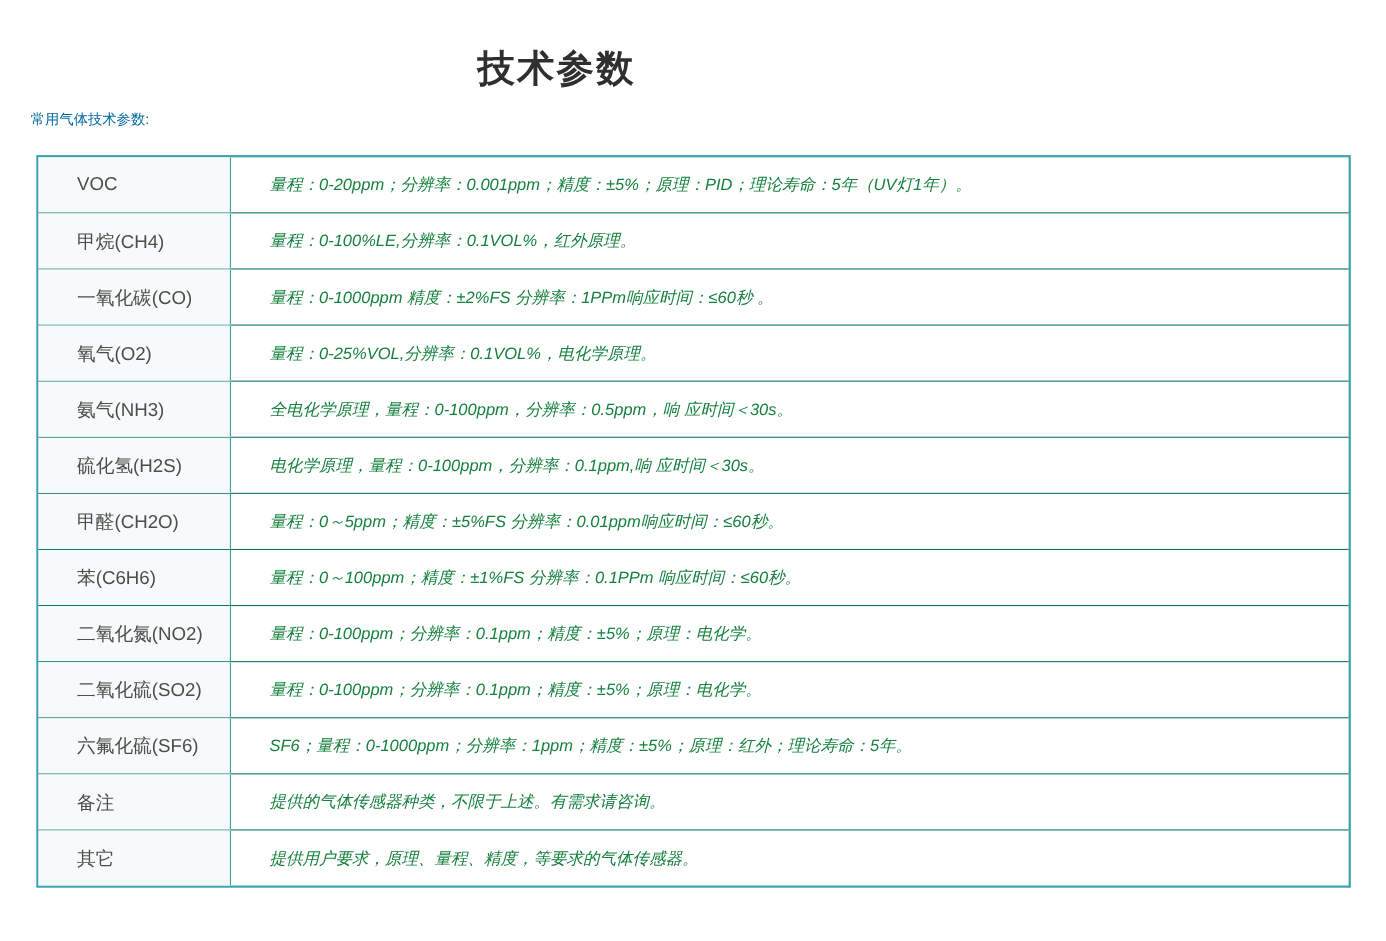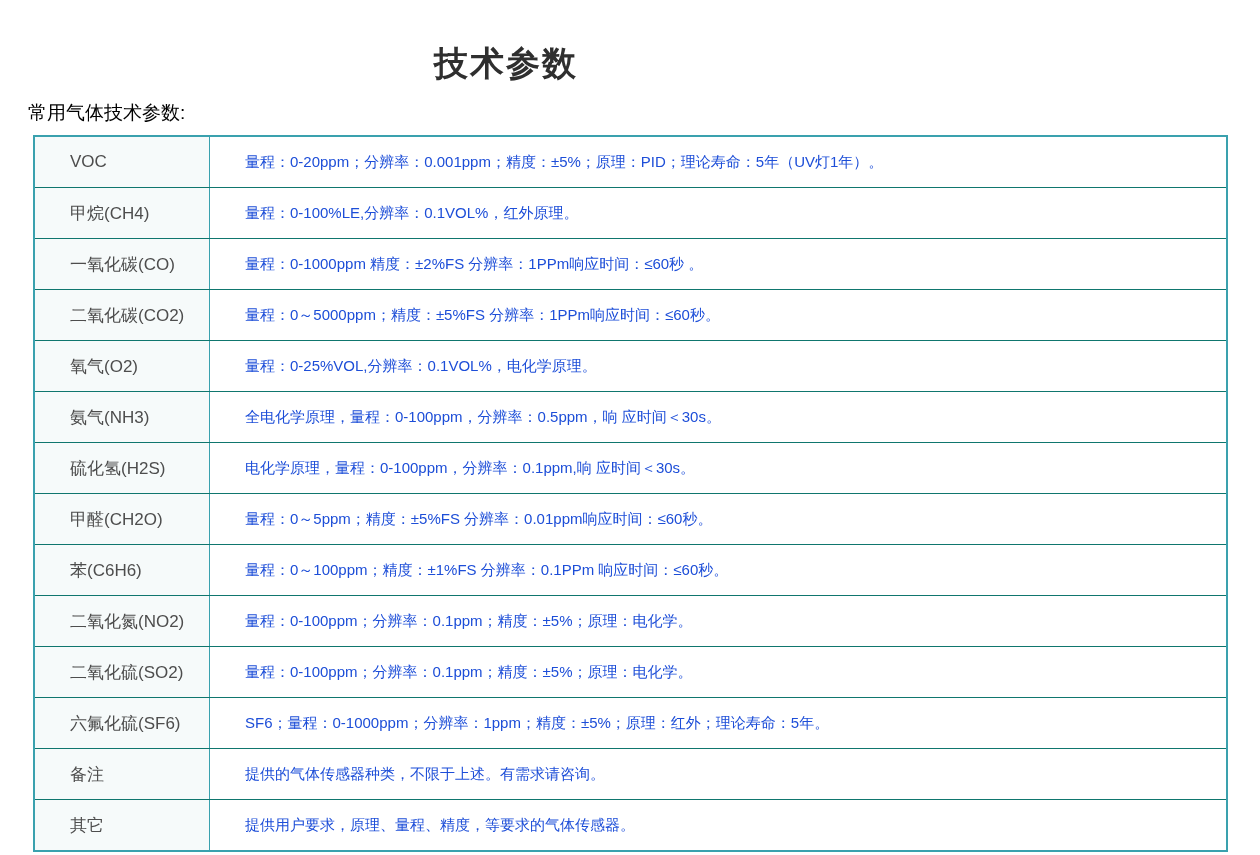--- a/index.html
+++ b/index.html
@@ -20,23 +20,23 @@
     margin: 0;
     padding-top: 44px;
     text-align: center;
     font-size: 34px;
     line-height: 38px;
     font-weight: 700;
     color: #2f2f2f;
     letter-spacing: 2px;
   }
   .subtitle {
-    margin: 18px 0 9px 28px;
-    font-size: 19px;
-    color: #000000;
+    margin: 18px 0 23px 28px;
+    font-size: 13px;
+    color: #0369a1;
   }
   .gas-table {
     margin-left: 33px;
     width: 1195px;
     border: 2px solid #3aa1ae;
     box-sizing: border-box;
     background: #ffffff;
   }
   .row {
     display: flex;
@@ -58,23 +58,24 @@
     border-right: 1px solid #3aa1ae;
     padding-left: 35px;
     font-size: 17px;
     color: #4d4d4d;
   }
   .cell.desc {
     flex: 1;
     padding-left: 35px;
     padding-right: 12px;
     font-size: 15px;
-    color: #1d4ed8;
+    color: #15803d;
     white-space: nowrap;
     overflow: hidden;
+    font-style: italic;
   }
 </style>
 </head>
 <body>
 
 <div class="page">
   <h1 class="page-title">技术参数</h1>
 
   <div class="subtitle">常用气体技术参数:</div>
 
@@ -87,24 +88,20 @@
   <div class="row">
     <div class="cell name">甲烷(CH4)</div>
     <div class="cell desc">量程：0-100%LE,分辨率：0.1VOL%，红外原理。</div>
   </div>
 
   <div class="row">
     <div class="cell name">一氧化碳(CO)</div>
     <div class="cell desc">量程：0-1000ppm 精度：±2%FS 分辨率：1PPm响应时间：≤60秒 。</div>
   </div>
 
-  <div class="row">
-    <div class="cell name">二氧化碳(CO2)</div>
-    <div class="cell desc">量程：0～5000ppm；精度：±5%FS 分辨率：1PPm响应时间：≤60秒。</div>
-  </div>
 
   <div class="row">
     <div class="cell name">氧气(O2)</div>
     <div class="cell desc">量程：0-25%VOL,分辨率：0.1VOL%，电化学原理。</div>
   </div>
 
   <div class="row">
     <div class="cell name">氨气(NH3)</div>
     <div class="cell desc">全电化学原理，量程：0-100ppm，分辨率：0.5ppm，响 应时间＜30s。</div>
   </div>

